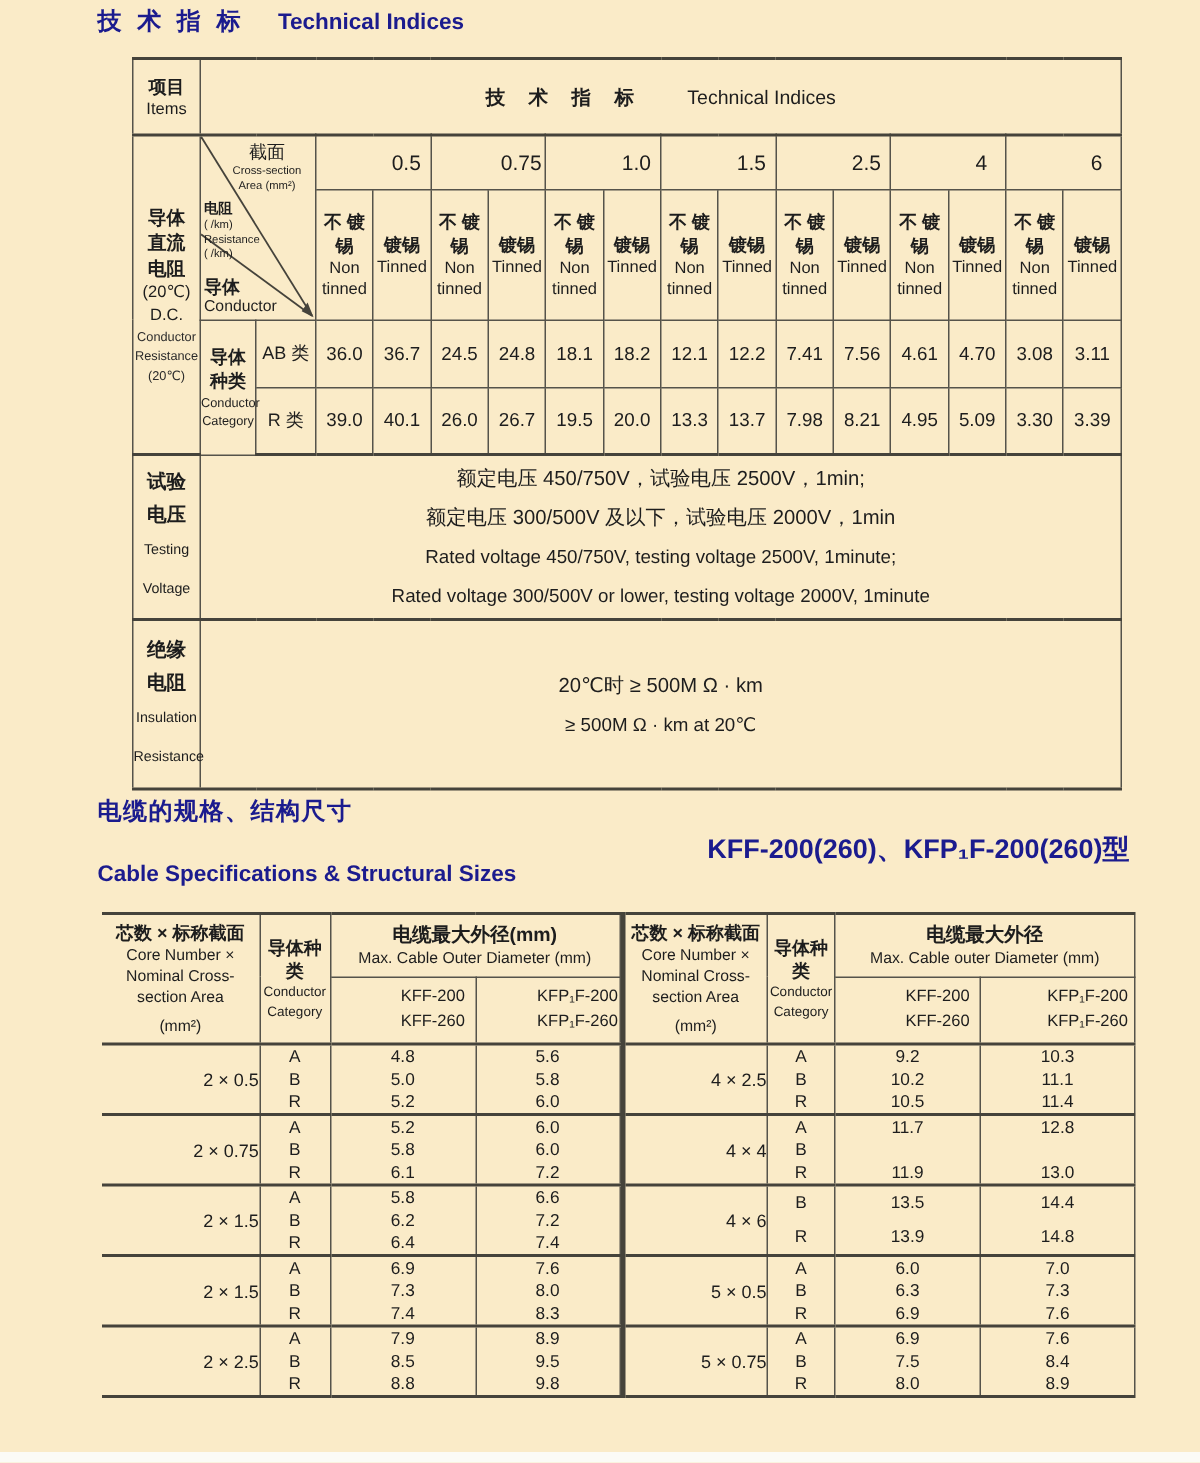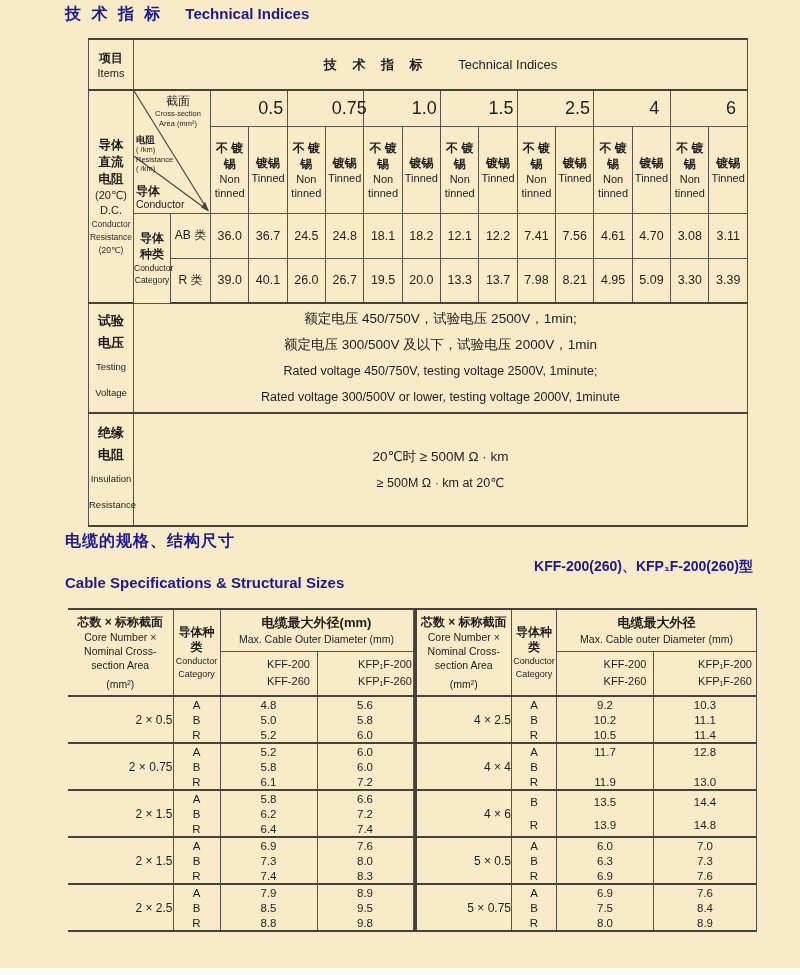--- a/index.html
+++ b/index.html
@@ -14,21 +14,21 @@
   body{
     position:relative;width:800px;height:975px;overflow:hidden;
     background:var(--bg);color:var(--ink);
     font-family:"Liberation Sans","DejaVu Sans",sans-serif;
   }
   .abs{position:absolute;}
   
   .sec-title{display:flex;align-items:baseline;gap:22px;color:var(--navy);font-weight:bold;}
   .sec-title .zh{font-size:16px;letter-spacing:3px;}
   .sec-title .en{font-size:15px;}
-  .subtitle{color:var(--navy);font-weight:bold;font-size:14px;text-align:left;line-height:21px;}
+  .subtitle{color:var(--navy);font-weight:bold;font-size:18px;text-align:left;line-height:21px;}
   
   table{border-collapse:collapse;table-layout:fixed;}
   td{border:1px solid var(--ln);padding:0;text-align:center;vertical-align:middle;font-size:12.5px;color:var(--ink);}
   .t1{width:660px;}
   .t1 .r1{height:51px;} .t1 .r2{height:36px;} .t1 .r3{height:87px;}
   .t1 .r4{height:45px;} .t1 .r5{height:45px;} .t1 .r6{height:110px;} .t1 .r7{height:113px;}
   .t1 tr.r1 td{border-top:2px solid var(--lnd);border-bottom:2px solid var(--lnd);}
   .t1 td.rowlabel{border-bottom:2px solid var(--lnd);}
   .t1 tr.r5 td{border-bottom:2px solid var(--lnd);}
   .t1 tr.r6 td{border-bottom:2px solid var(--lnd);}
@@ -44,21 +44,21 @@
   .diag-svg{position:absolute;left:0;top:0;width:100%;height:100%;}
   .d-sec{position:absolute;top:3px;left:14px;width:60px;text-align:center;line-height:10px;}
   .d-sec .zh{font-size:12px;font-weight:normal;line-height:15px;}
   .d-sec .en{font-size:7.5px;}
   .d-res{position:absolute;top:43px;left:2px;text-align:left;line-height:9.5px;}
   .d-res .zh{font-size:9.5px;font-weight:bold;line-height:11px;}
   .d-res .en{font-size:7.5px;}
   .d-cond{position:absolute;bottom:2px;left:2px;text-align:left;}
   .d-cond .zh{font-size:12px;font-weight:bold;line-height:14px;}
   .d-cond .en{font-size:10.5px;line-height:13px;}
-  .size-cell{font-size:18px;padding-left:44px;}
+  .size-cell{font-size:14px;padding-left:44px;}
   .nt .zh{font-size:12px;font-weight:bold;line-height:16px;}
   .nt .en{font-size:11px;line-height:14px;}
   .catcell .zh{font-size:12px;font-weight:bold;line-height:16px;}
   .catcell .en{font-size:8.5px;line-height:12px;}
   .cat-row-label{font-size:12px;font-weight:normal;}
   .vlabel .zh{font-size:13px;font-weight:bold;line-height:22px;}
   .vlabel .en{font-size:9.5px;line-height:26px;}
   .bigcell .zh{font-size:13.5px;line-height:26px;}
   .bigcell .en{font-size:12.5px;line-height:26px;}
   

